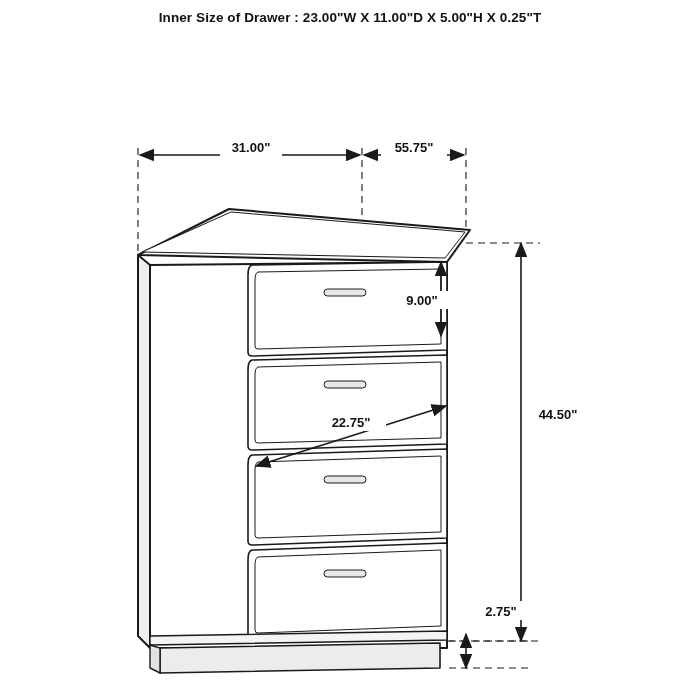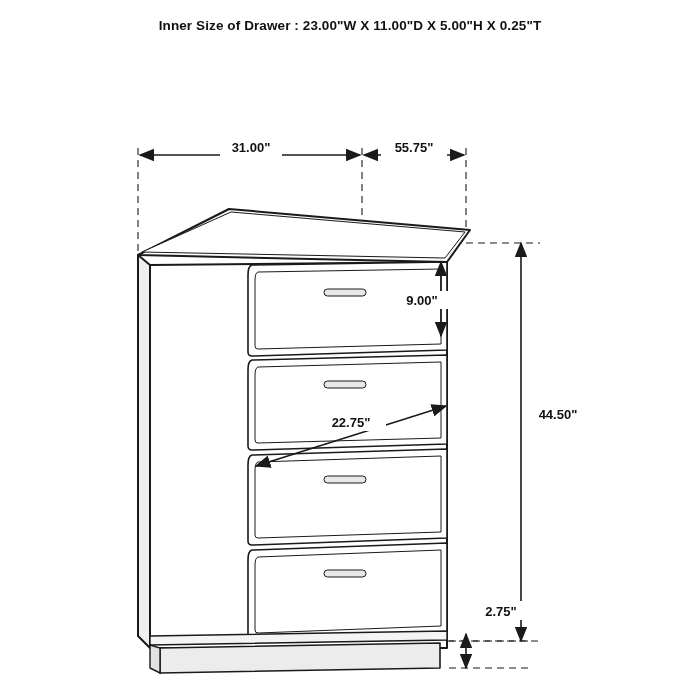--- a/index.html
+++ b/index.html
@@ -15,21 +15,21 @@
     position: relative;
     overflow: hidden;
   }
   #stage {
     position: relative;
     width: 700px;
     height: 700px;
   }
   #title {
     position: absolute;
-    top: 18px;
+    top: 10px;
     left: 0;
     width: 700px;
     text-align: center;
     font-size: 13.5px;
     font-weight: bold;
     letter-spacing: 0.1px;
     color: #111111;
   }
   svg.drawing {
     position: absolute;

